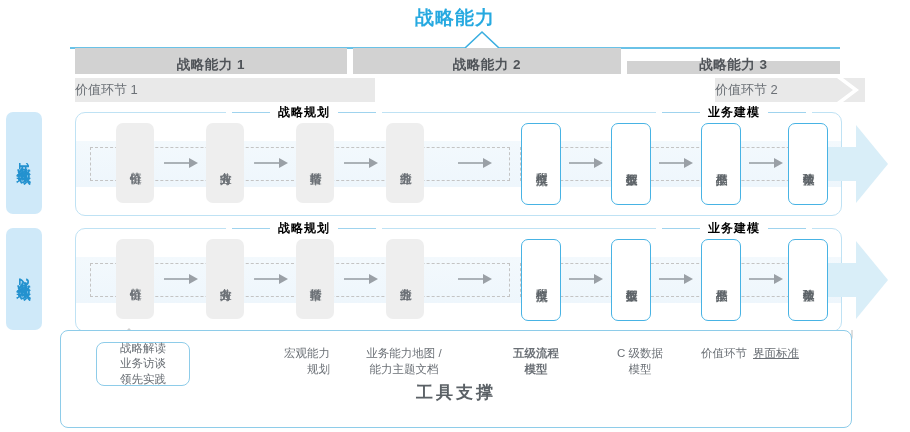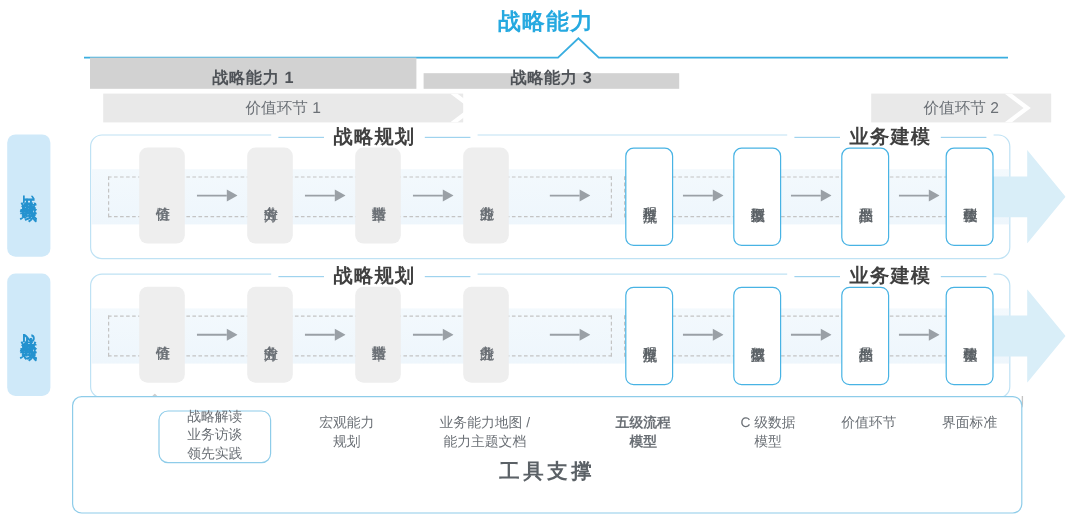--- a/index.html
+++ b/index.html
@@ -25,21 +25,21 @@
     display:flex;align-items:flex-end;justify-content:center;letter-spacing:.5px;
   }
   .cap-cell.c1{width:272px;}
   .cap-cell.c2{width:268px;}
   .cap-cell.c3{width:213px;margin-top:13px;}
 
   
   #vc-row{position:absolute;left:75px;top:78px;width:790px;height:24px;}
   .vc-cell{
     position:absolute;top:0;height:24px;background:#e9e9e9;color:#6b7076;
-    font-size:13px;display:flex;align-items:center;justify-content:center;margin-left:11px;
+    font-size:13px;display:flex;align-items:center;
   }
   .vc-chev{position:absolute;top:0;width:30px;height:24px;}
 
   
   .domain-tab{
     position:absolute;left:6px;width:36px;background:#cfe9f9;
     border-radius:7px;display:flex;align-items:center;justify-content:center;
   }
   .domain-tab span{
     writing-mode:vertical-rl;text-orientation:upright;
@@ -55,21 +55,21 @@
   }
   .row-band{
     position:absolute;left:0;top:28px;width:100%;height:46px;
     background:linear-gradient(180deg,#f3f9fd 0%,#eef6fc 100%);
   }
   .big-arrow{position:absolute;top:12px;left:740px;width:72px;height:78px;}
 
   
   .sec-head{
     position:absolute;top:-9px;display:flex;align-items:center;gap:8px;
-    font-size:16px;font-weight:bold;color:#404040;letter-spacing:1px;
+    font-size:12px;font-weight:bold;color:#000000;letter-spacing:1px;
     background:#ffffff;padding:0 6px;justify-content:space-between;
   }
   .sec-line{display:block;width:38px;height:1px;background:#9fd3ee;}
 
   
   .track{
     position:absolute;top:34px;height:34px;border:1px dashed #c4c4c4;
     box-sizing:border-box;background:transparent;
   }
   
@@ -92,40 +92,43 @@
     position:absolute;left:0;top:50px;width:100%;text-align:center;
     font-size:17px;font-weight:bold;color:#5b6166;letter-spacing:3px;
   }
   .note{
     position:absolute;text-align:center;font-size:11.5px;color:#6b7076;
     line-height:1.35;
   }
   .note-box{
     position:absolute;border:1px solid #8ecce9;border-radius:8px;background:#fff;
     text-align:center;font-size:11.5px;color:#6b7076;line-height:1.32;
-    display:flex;align-items:center;justify-content:center;margin-left:36px;
+    display:flex;align-items:center;justify-content:center;
   }
   .brace{position:absolute;}
   .up-arrow{position:absolute;}
 </style>
 </head>
 <body>
 
 <div id="top-titles">
   <div>战略能力</div>
 </div>
 
 <svg id="peak-line" viewBox="0 0 770 22">
   <path d="M0,20 L395,20 L412,4 L429,20 L770,20" fill="none" stroke="#3aaee0" stroke-width="1.6"></path>
 </svg>
 
 <div id="cap-row">
   <div class="cap-cell c1">
     <span>战略能力 1</span>
   </div>
+  <div class="cap-cell c2">
+    <span>战略能力 2</span>
+  </div>
   <div class="cap-cell c3">
     <span>战略能力 3</span>
   </div>
 </div>
 
 <div id="vc-row">
   <div class="vc-cell" style="left:0;width:300px;">
     <span>价值环节 1</span>
   </div>
   <svg class="vc-chev" style="left:300px;" viewBox="0 0 30 24">
@@ -321,30 +324,30 @@
   <path d="M2,0 L2,7 Q2,11 8,11 L40,11 Q46,11 46,15 L46,18 Q46,15 52,15 L52,11 L84,11 Q90,11 90,7 L90,0" fill="none" stroke="#c4c4c4" stroke-width="1.1"></path>
 </svg>
 
 <div id="tool-card">
   <div id="tool-title">工具支撑</div>
 </div>
 
 <div class="note-box" style="left:96px;top:342px;width:92px;height:42px;">
   <span>战略解读<br>业务访谈<br>领先实践</span>
 </div>
-<div class="note" style="left:233px;top:346px;width:112px;">
+<div class="note" style="left:218px;top:346px;width:112px;text-align:right;">
   <span>宏观能力<br>规划</span>
 </div>
 <div class="note" style="left:342px;top:346px;width:124px;">
   <span>业务能力地图 /<br>能力主题文档</span>
 </div>
 <div class="note" style="left:484px;top:346px;width:104px;font-weight:bold;">
   <span>五级流程<br>模型</span>
 </div>
 <div class="note" style="left:592px;top:346px;width:96px;">
   <span>C 级数据<br>模型</span>
 </div>
 <div class="note" style="left:678px;top:346px;width:92px;">
   <span>价值环节</span>
 </div>
-<div class="note" style="left:764px;top:346px;width:88px;">
+<div class="note" style="left:732px;top:346px;width:88px;text-decoration:underline;">
   <span>界面标准</span>
 </div>
 
 </body></html>

